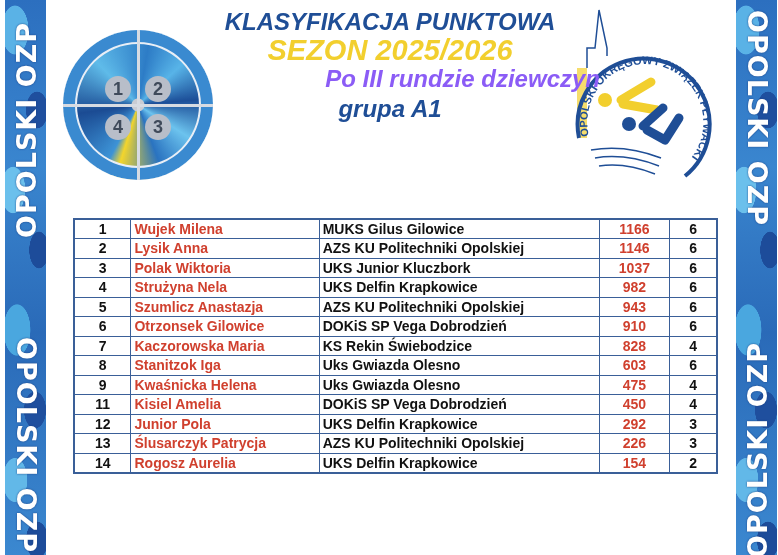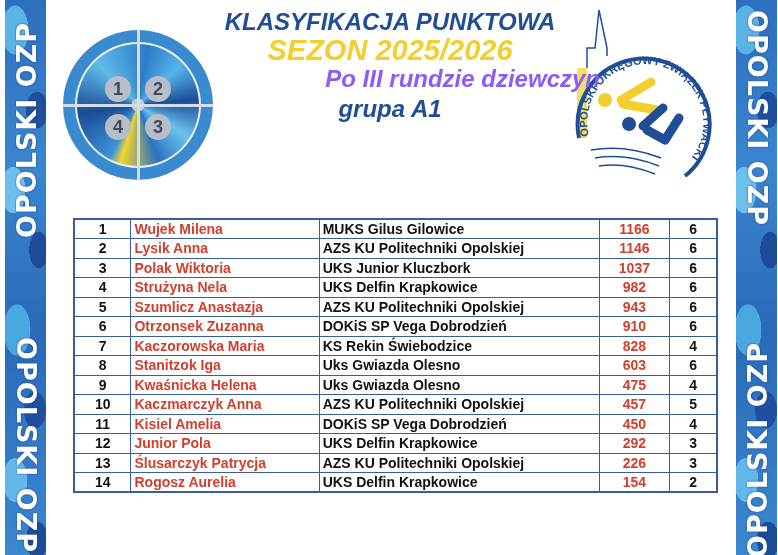--- a/index.html
+++ b/index.html
@@ -152,21 +152,21 @@
       </tr>
     <tr>
         <td class="pos">5</td>
         <td class="name">Szumlicz Anastazja</td>
         <td class="club">AZS KU Politechniki Opolskiej</td>
         <td class="pts">943</td>
         <td class="cnt">6</td>
       </tr>
     <tr>
         <td class="pos">6</td>
-        <td class="name">Otrzonsek Zuzanna</td>
+        <td class="name">Otrzonsek Gilowice</td>
         <td class="club">DOKiS SP Vega Dobrodzień</td>
         <td class="pts">910</td>
         <td class="cnt">6</td>
       </tr>
     <tr>
         <td class="pos">7</td>
         <td class="name">Kaczorowska Maria</td>
         <td class="club">KS Rekin Świebodzice</td>
         <td class="pts">828</td>
         <td class="cnt">4</td>
@@ -179,27 +179,20 @@
         <td class="cnt">6</td>
       </tr>
     <tr>
         <td class="pos">9</td>
         <td class="name">Kwaśnicka Helena</td>
         <td class="club">Uks Gwiazda Olesno</td>
         <td class="pts">475</td>
         <td class="cnt">4</td>
       </tr>
     <tr>
-        <td class="pos">10</td>
-        <td class="name">Kaczmarczyk Anna</td>
-        <td class="club">AZS KU Politechniki Opolskiej</td>
-        <td class="pts">457</td>
-        <td class="cnt">5</td>
-      </tr>
-    <tr>
         <td class="pos">11</td>
         <td class="name">Kisiel Amelia</td>
         <td class="club">DOKiS SP Vega Dobrodzień</td>
         <td class="pts">450</td>
         <td class="cnt">4</td>
       </tr>
     <tr>
         <td class="pos">12</td>
         <td class="name">Junior Pola</td>
         <td class="club">UKS Delfin Krapkowice</td>

